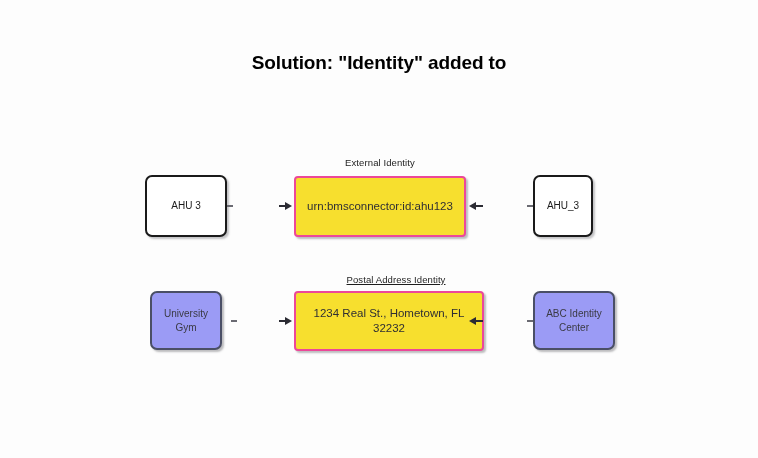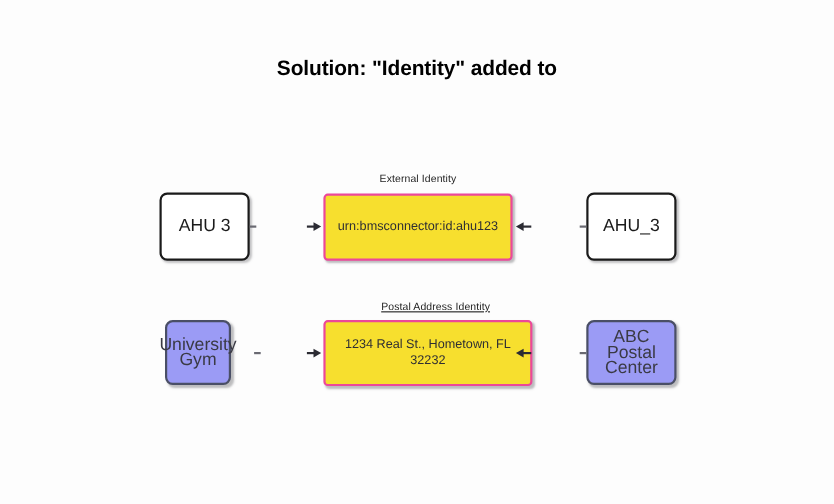--- a/index.html
+++ b/index.html
@@ -40,21 +40,21 @@
   .title-line { display: block; }
 
   
   .node {
     position: absolute;
     box-sizing: border-box;
     display: flex;
     align-items: center;
     justify-content: center;
     text-align: center;
-    font-size: 16px;
+    font-size: 10px;
     line-height: 14px;
     color: #37373d;
     padding: 2px 6px;
   }
 
   .node.plain {
     background: #ffffff;
     border: 2px solid #1a1a1a;
     border-radius: 7px;
     box-shadow: 2px 2px 2px rgba(90,90,95,0.35);
@@ -107,25 +107,25 @@
   }
   .arrow-stub {
     position: absolute;
     height: 2px;
     background: #2b2b33;
   }
 
   
   #node-ahu3            { left: 145px; top: 175px; width: 82px;  height: 62px; }
   #node-external-identity { left: 294px; top: 176px; width: 172px; height: 61px; }
-  #node-ahu-3-underscore  { left: 533px; top: 175px; width: 82px;  height: 62px; }
+  #node-ahu-3-underscore  { left: 533px; top: 175px; width: 60px;  height: 62px; }
   #caption-external-identity { left: 294px; top: 157px; width: 172px; }
 
   
-  #node-university-gym  { left: 150px; top: 291px; width: 60px;  height: 59px; }
+  #node-university-gym  { left: 150px; top: 291px; width: 72px;  height: 59px; }
   #node-postal-identity { left: 294px; top: 291px; width: 190px; height: 60px; }
   #node-abc-fitness     { left: 533px; top: 291px; width: 82px;  height: 59px; }
   #caption-postal-identity { left: 310px; top: 274px; width: 172px; text-decoration: underline; }
 
   
   #arrow-left-r1  { left: 285px; top: 202px; }
   #stub-left-r1   { left: 279px; top: 205px; width: 8px; }
   #arrow-right-r1 { left: 469px; top: 202px; }
   #stub-right-r1  { left: 475px; top: 205px; width: 8px; }
 
@@ -171,21 +171,21 @@
   <div class="arrow arrow-head-left" id="arrow-right-r1"></div>
   <div class="arrow-stub" id="stub-right-r1"></div>
   <div class="nub" id="nub-r1-right"></div>
 
   <div class="node-caption" id="caption-postal-identity">Postal Address Identity</div>
 
   <div class="node lilac" id="node-university-gym">University Gym</div>
 
   <div class="node identity" id="node-postal-identity">1234 Real St., Hometown, FL 32232</div>
 
-  <div class="node lilac" id="node-abc-fitness">ABC Postal Center</div>
+  <div class="node lilac" id="node-abc-fitness">ABC Identity Center</div>
 
   <div class="nub" id="nub-r2-left"></div>
   <div class="arrow-stub" id="stub-left-r2"></div>
   <div class="arrow arrow-head-right" id="arrow-left-r2"></div>
 
   <div class="arrow arrow-head-left" id="arrow-right-r2"></div>
   <div class="arrow-stub" id="stub-right-r2"></div>
   <div class="nub" id="nub-r2-right"></div>
 
 </div>

